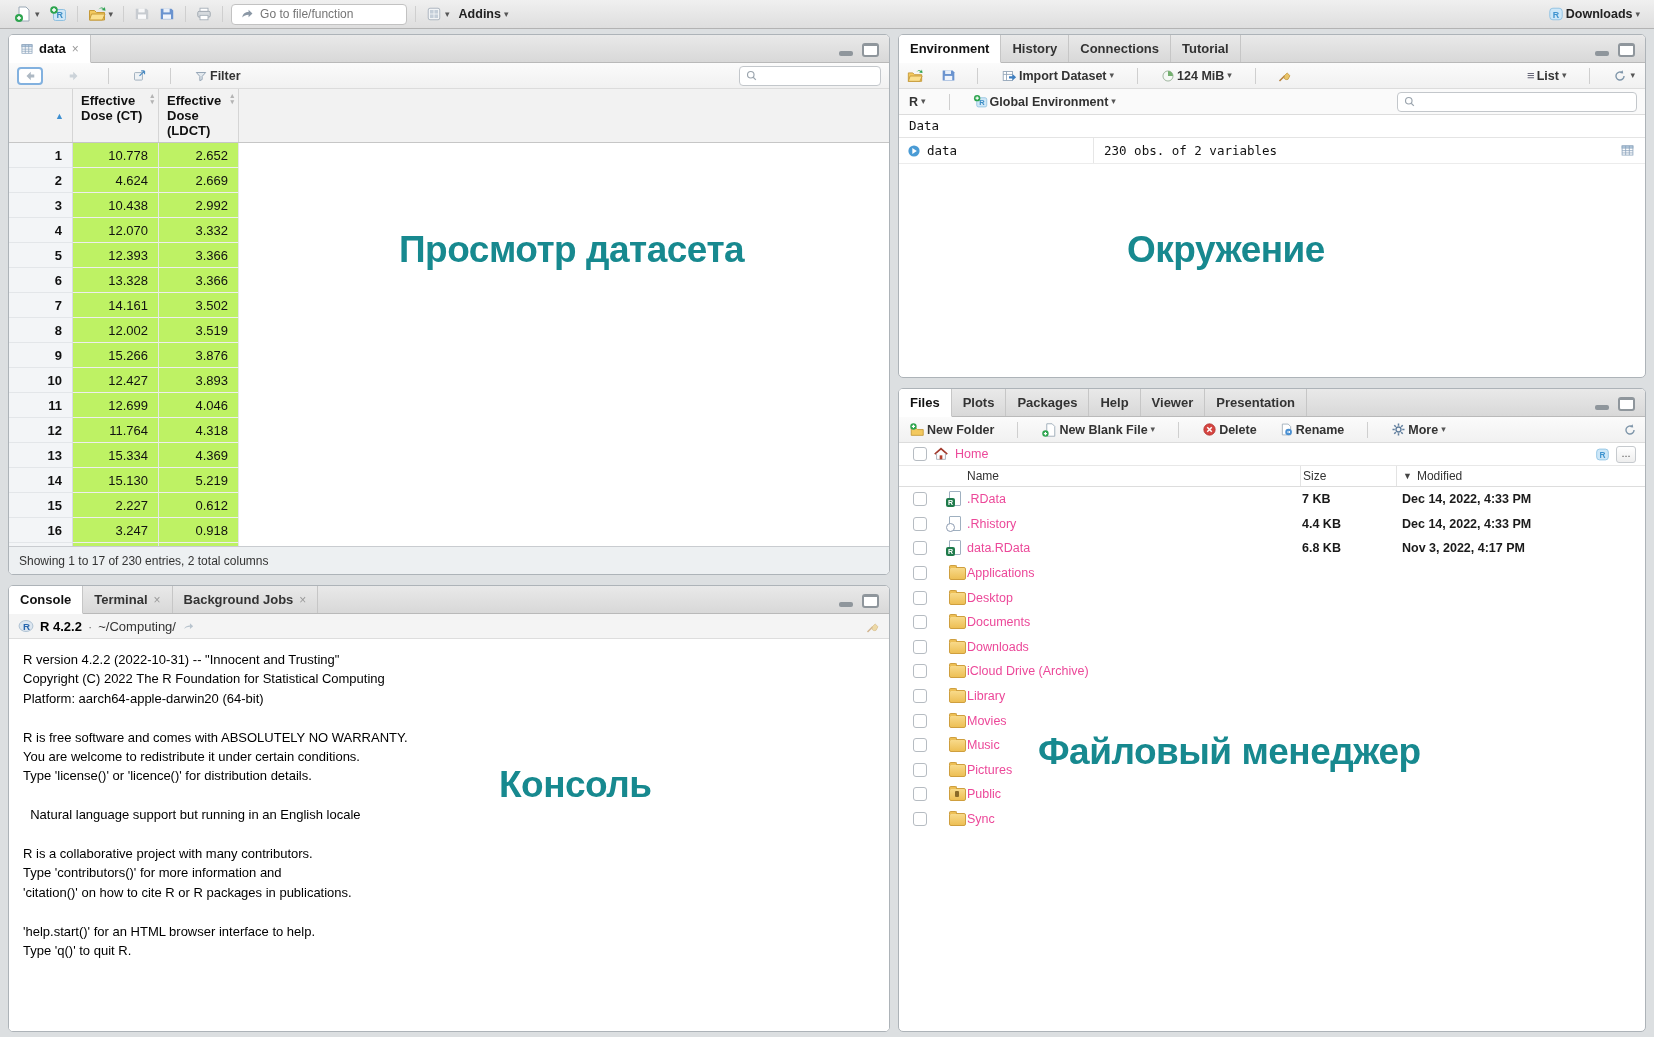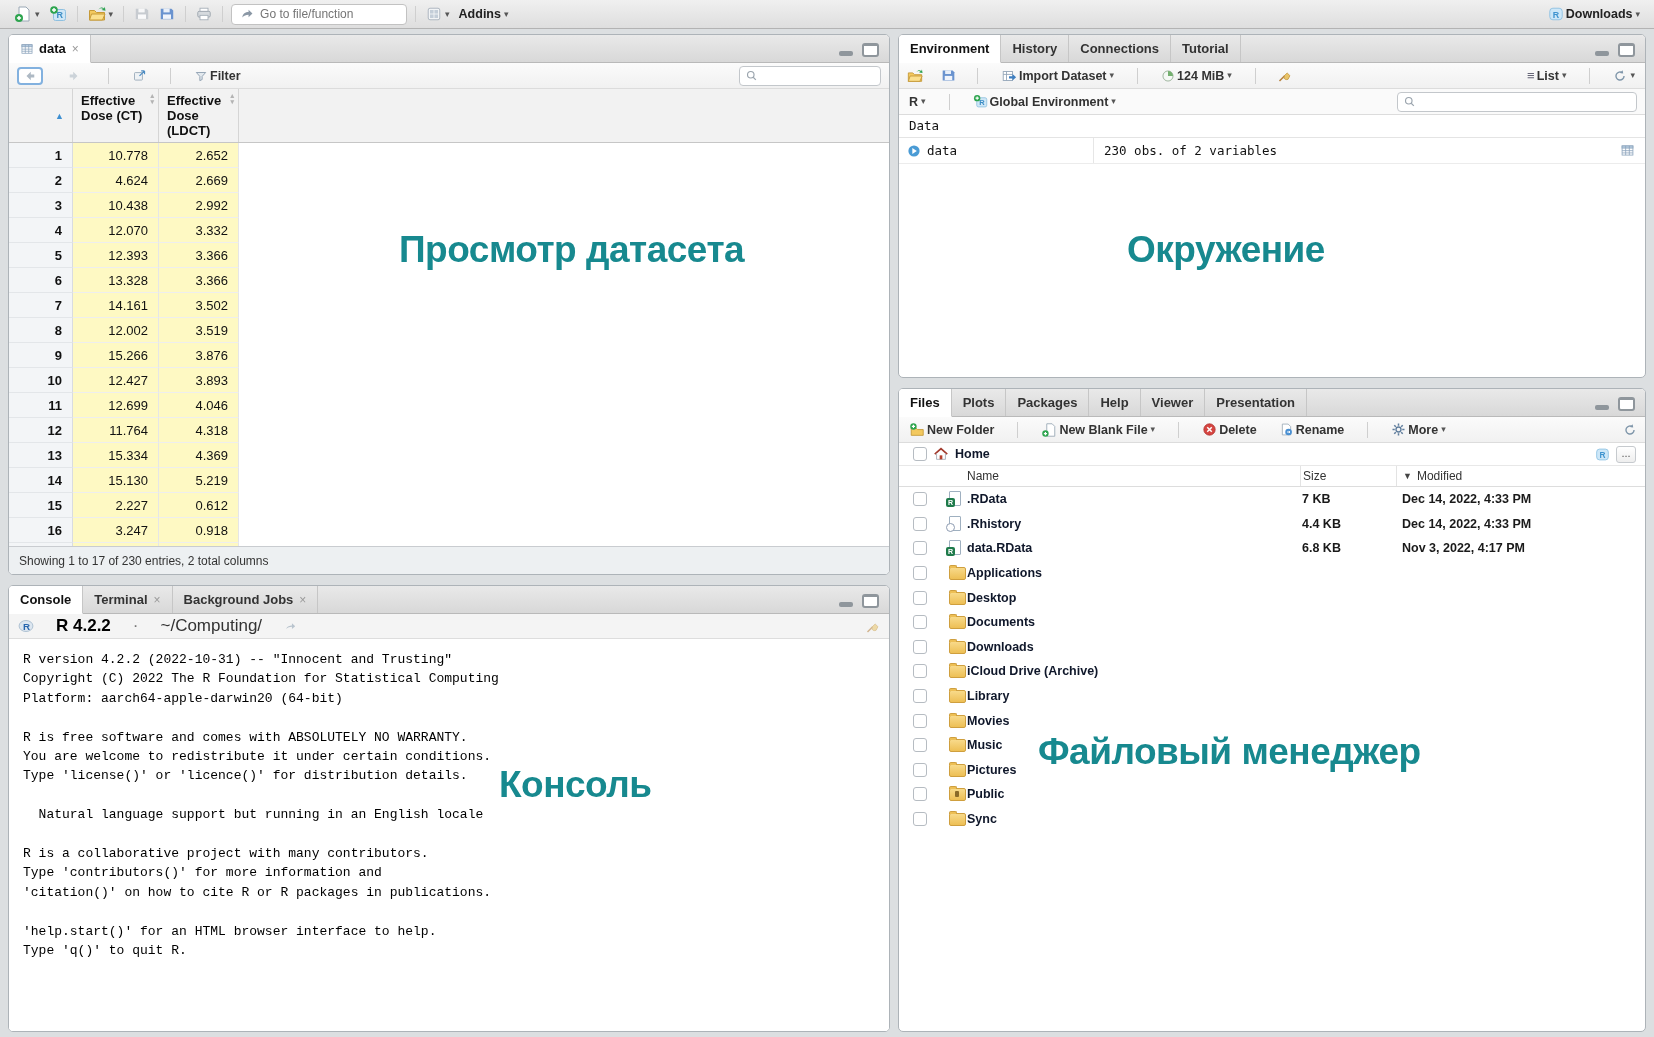--- a/index.html
+++ b/index.html
@@ -53,49 +53,49 @@
   .dv-nav.fwd{border-color:transparent;background:transparent}
   .dv-table{flex:1;background:#fff;overflow:hidden}
   .dv-header{display:flex;background:#f2f2f2;border-bottom:1px solid #c6c6c6}
   .dv-h{box-sizing:border-box;border-right:1px solid #d5d5d5;padding:4px 6px 2px 8px;font-size:13px;font-weight:700;line-height:15px;position:relative;color:#111}
   .dv-h0{width:64px;height:53px}
   .dv-h1{width:86px;height:53px}.dv-h2{width:80px;height:53px}
   .sortpair{position:absolute;top:4px;right:4px;display:flex;flex-direction:column;font-size:7px;line-height:6px;color:#b3b3b3}
   .sortasc{position:absolute;top:50%;right:8px;transform:translateY(-50%);font-size:9px;color:#3d8fd1}
   .dv-row{display:flex;height:25px;line-height:25px;font-size:13px}
   .dv-c0{width:64px;background:#f3f5f7;border-right:1px solid #d9dce0;border-bottom:1px solid #e3e6e9;text-align:right;padding-right:10px;font-weight:700;box-sizing:border-box;color:#111}
-  .dv-c{border-right:1px solid #e6e6e6;border-bottom:1px solid #eeeeee;text-align:right;padding-right:10px;box-sizing:border-box;background:#fef9c3;color:#111}
+  .dv-c{border-right:1px solid #e6e6e6;border-bottom:1px solid #eeeeee;text-align:right;padding-right:10px;box-sizing:border-box;background:#bef264;color:#111}
   .dv-c.w1{width:86px}.dv-c.w2{width:80px}
   .dv-row.partial{height:6px;line-height:6px;overflow:hidden}
   .dv-status{height:27px;flex:none;background:#edf0f2;border-top:1px solid #c9ccd0;display:flex;align-items:center;padding:0 10px;font-size:12px;color:#333}
 
   
-  .console-head{height:24px;flex:none;background:#f4f4f4;border-bottom:1px solid #ddd;display:flex;align-items:center;gap:22px;padding:0 9px;font-size:17px}
-  .console-body{flex:1;background:#fff;padding:11px 0 0 14px;font-family:Liberation Mono, monospace;font-size:13px;color:#000;overflow:hidden}
+  .console-head{height:24px;flex:none;background:#f4f4f4;border-bottom:1px solid #ddd;display:flex;align-items:center;gap:6px;padding:0 9px;font-size:13px}
+  .console-body{flex:1;background:#fff;padding:11px 0 0 14px;font-family:Liberation Sans, sans-serif;font-size:13px;color:#000;overflow:hidden}
   .cline{line-height:19.4px;min-height:19.4px;white-space:pre}
 
   
   .env-section{height:22px;line-height:22px;flex:none;border-bottom:1px solid #e4e4e4;font-family:"DejaVu Sans Mono",monospace;font-size:12.5px;color:#111;padding:0 10px;background:#fff}
   .env-obj{height:25px;flex:none;display:flex;align-items:center;border-bottom:1px solid #ececec;font-family:"DejaVu Sans Mono",monospace;font-size:12.5px;color:#111}
   .env-name{width:195px;box-sizing:border-box;border-right:1px solid #e6e6e6;display:flex;align-items:center;gap:6px;padding-left:8px;height:100%}
   .env-val{flex:1;padding-left:10px}
 
   
   .f-crumb{height:22px;flex:none;display:flex;align-items:center;gap:6px;padding:0 9px;border-bottom:1px solid #e8e8e8;font-size:12.5px}
   .f-header{height:20px;flex:none;display:flex;align-items:center;font-size:12px;color:#333;border-bottom:1px solid #ddd}
   .f-rows{flex:1;overflow:hidden}
   .f-row{height:24.6px;display:flex;align-items:center;font-size:12.5px}
   .fc-check{width:40px;display:flex;flex:none}
   .fc-icon{width:28px;flex:none;display:flex}
   .fc-name{flex:1;min-width:0}
   .fc-size{width:96px;flex:none;box-sizing:border-box;padding-left:2px}
   .fc-mod{width:249px;flex:none;box-sizing:border-box;padding-left:6px;display:flex;align-items:center;gap:5px}
   .f-header .fc-size,.f-header .fc-mod{border-left:1px solid #e3e3e3;height:100%;display:flex;align-items:center}
   .cb{width:12px;height:12px;border:1px solid #b6bcc2;border-radius:3px;background:#fff;margin-left:14px;flex:none}
-  .flink{color:#0f172a;font-weight:700;white-space:nowrap;overflow:hidden;text-overflow:ellipsis}
+  .flink{color:#ec4899;font-weight:400;white-space:nowrap;overflow:hidden;text-overflow:ellipsis}
   .fmeta{color:#1a1a1a;font-weight:600}
   .dotsbtn{width:18px;height:15px;border:1px solid #c6cace;border-radius:3px;background:linear-gradient(#fff,#eee);color:#555;font-size:11px;line-height:13px;text-align:center;flex:none}
 
   .ficon{width:15px;height:11px;position:relative;display:inline-block;flex:none;margin-left:10px}
   .ficon[data-kind="folder"],.ficon[data-kind="folder-public"]{background:linear-gradient(#f8da8a,#edbf55);border:1px solid #cf9f3e;border-radius:2px;margin-top:1px}
   .ficon[data-kind="folder"]::before,.ficon[data-kind="folder-public"]::before{content:"";position:absolute;top:-3px;left:-1px;width:6px;height:2px;background:#edbf55;border:1px solid #cf9f3e;border-bottom:none;border-radius:2px 2px 0 0}
   .ficon[data-kind="folder-public"]::after{content:"";position:absolute;left:5px;top:2px;width:4px;height:6px;background:#8a6a28;border-radius:1px}
   .ficon[data-kind="rdata"],.ficon[data-kind="rhistory"]{width:10px;height:13px;background:#fff;border:1px solid #9fb0c0;border-radius:1px;margin-top:-1px}
   .ficon[data-kind="rdata"]::after{content:"R";position:absolute;left:-4px;bottom:-2px;width:9px;height:9px;background:#1e7a4a;color:#fff;font:700 7px/9px "Liberation Sans",sans-serif;text-align:center;border-radius:2px}
   .ficon[data-kind="rhistory"]::after{content:"";position:absolute;left:-4px;bottom:-2px;width:7px;height:7px;background:#fff;border:1.5px solid #8d9bb1;border-radius:50%}

